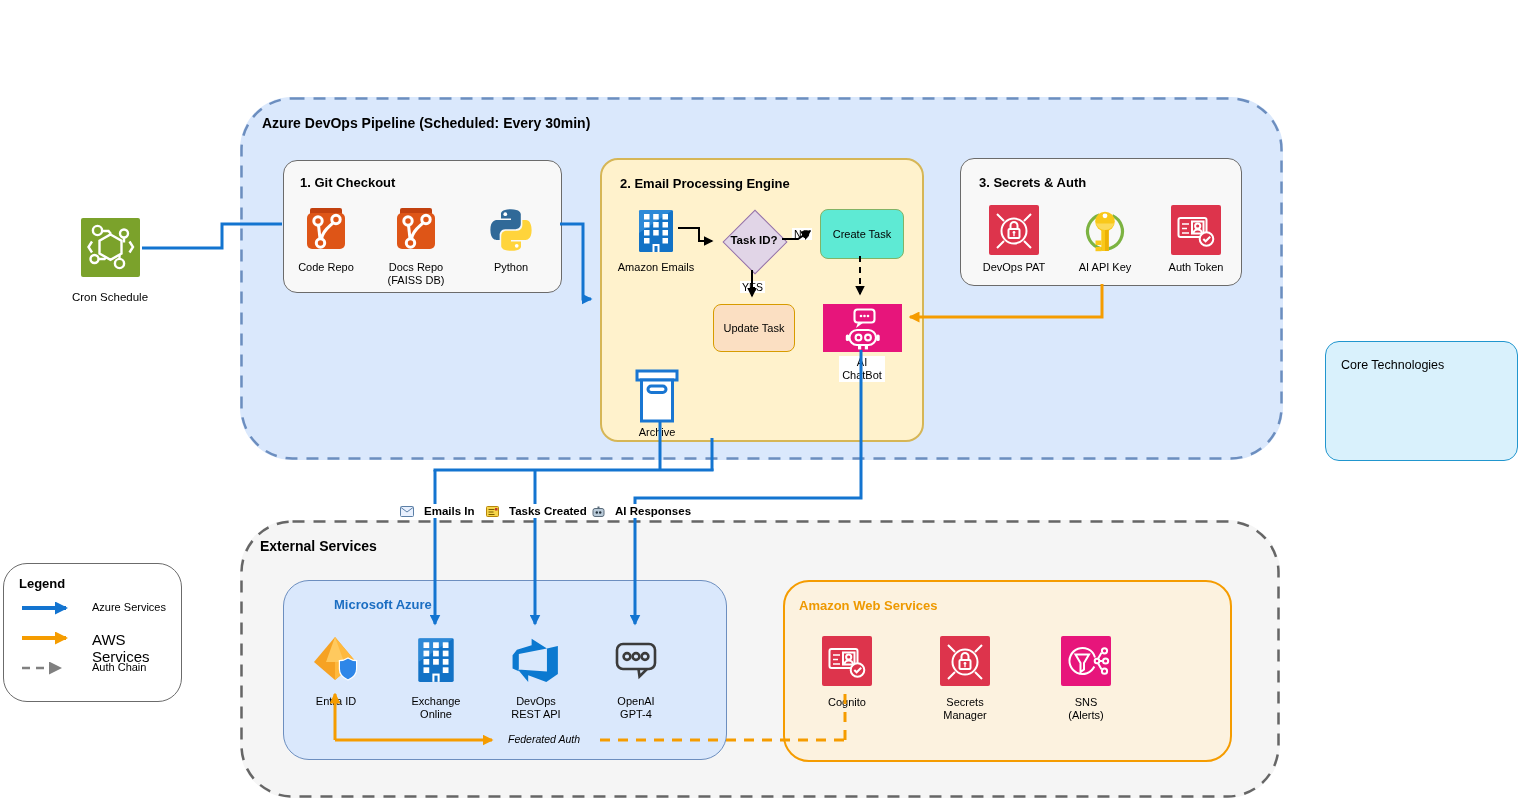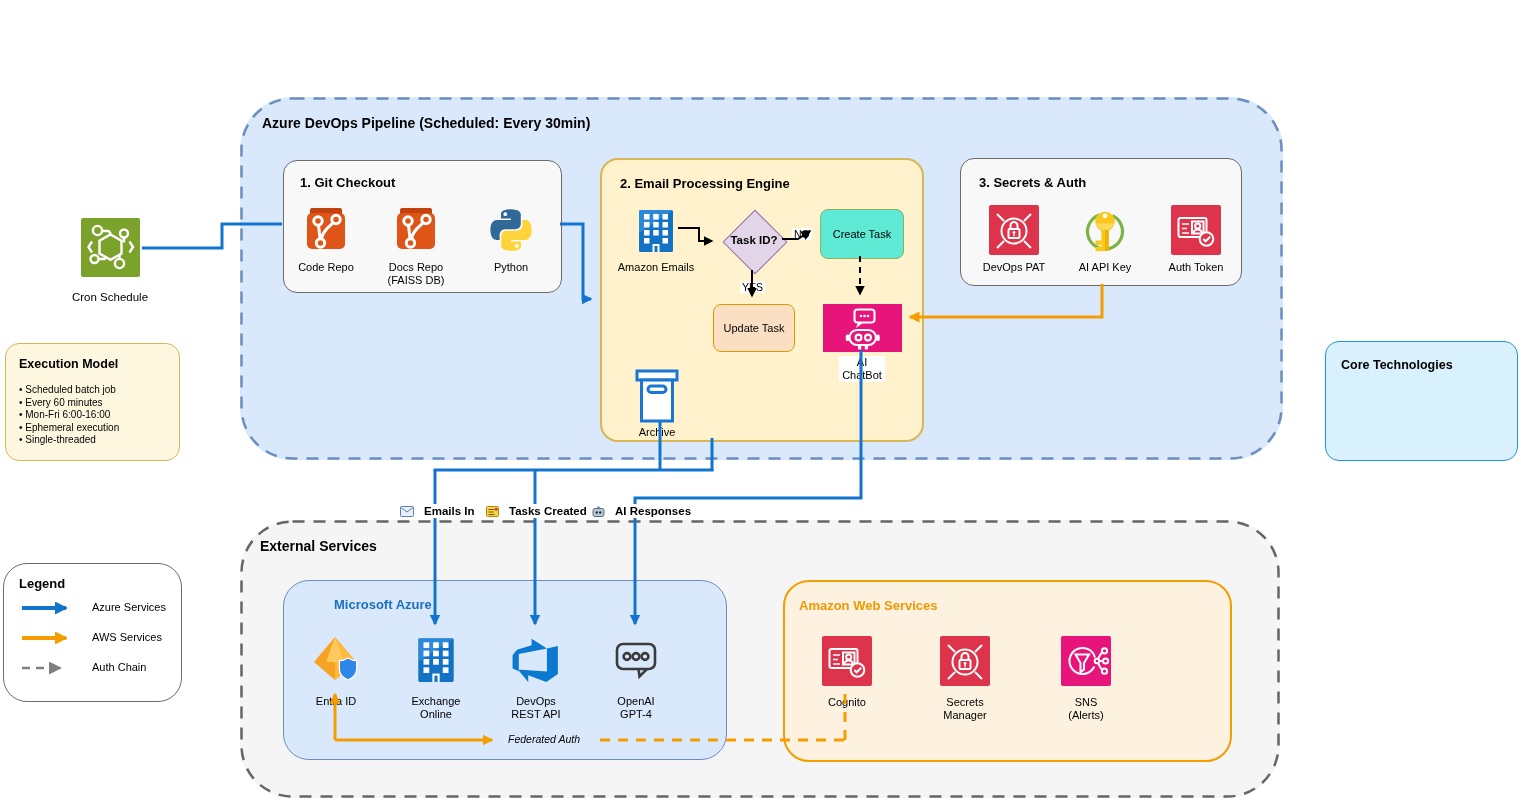--- a/index.html
+++ b/index.html
@@ -230,33 +230,23 @@
           <path d="M43,19.5 V24.5"></path>
         <path d="M17.5,41 h6 l2,-2.3"></path>
           <path d="M38.5,40.9 V37"></path>
         <path d="M11,23.5 l-3.5,5.5 l3.5,5.5"></path>
           <path d="M48.5,23.5 l3.5,5.5 l-3.5,5.5"></path>
       </g>
     </svg>
   </div>
   <div class="abs z4 nodelabel" style="left:30px;top:291px;width:160px;font-size:11.5px;">Cron Schedule</div>
 
-  <div class="abs z2 panel" id="exec-box">
-    <div class="abs" style="left:13px;top:13px;font-size:12.5px;font-weight:bold;">Execution Model</div>
-    <div class="abs" style="left:13px;top:40px;">
-      <div class="bullet">• Scheduled batch job</div>
-      <div class="bullet">• Every 60 minutes</div>
-      <div class="bullet">• Mon-Fri 6:00-16:00</div>
-      <div class="bullet">• Ephemeral execution</div>
-      <div class="bullet">• Single-threaded</div>
-    </div>
-  </div>
 
   <div class="abs z2 panel" id="core-box">
-    <div class="abs" style="left:15px;top:16px;font-size:12.5px;font-weight:bold;">Core Technologies</div>
+    <div class="abs" style="left:15px;top:16px;font-size:12.5px;font-weight:normal;">Core Technologies</div>
   </div>
 
   <div class="abs z2" id="azure-box">
     <div class="abs boxtitle" style="left:14px;top:16px;color:#1B6EC2;padding-left:36px;">Microsoft Azure</div>
     <div class="abs" style="left:27px;top:54px;">
       <svg width="50" height="50" viewBox="0 0 50 50">
         <polygon points="24,2 45,27 24,45 3,27" fill="#F6A223"></polygon>
         <polygon points="24,2 45,27 24,45" fill="#FFB93D"></polygon>
         <polygon points="24,2 15,27 33,27" fill="#FFC95E"></polygon>
         <path d="M37,23 c2.8,1.8 5.6,2.7 8.6,2.7 v8.4 c0,5.6-3.4,8.8-8.6,10.9 c-5.2-2.1-8.6-5.3-8.6-10.9 v-8.4 c3,0 5.8-0.9 8.6-2.7 z" fill="#2E86E8" stroke="#fff" stroke-width="1.2"></path>
@@ -371,21 +361,21 @@
           </marker>
         <marker id="lmg" markerUnits="userSpaceOnUse" markerWidth="13" markerHeight="13" refX="11" refY="6.5" orient="auto">
           <path d="M0,0 L13,6.5 L0,13 z" fill="#808080"></path>
           </marker>
       </defs>
       <path d="M18,44 L62,44" stroke="#1374D0" stroke-width="4" marker-end="url(#lmb)"></path>
       <path d="M18,74 L62,74" stroke="#F59C00" stroke-width="4" marker-end="url(#lmo)"></path>
       <path d="M18,104 L56,104" stroke="#808080" stroke-width="2.5" stroke-dasharray="8,6" marker-end="url(#lmg)"></path>
     </svg>
     <div class="abs" style="left:88px;top:37px;font-size:11px;">Azure Services</div>
-    <div class="abs" style="left:88px;top:67px;font-size:11px;">AWS Services</div>
+    <div class="abs" style="left:88px;top:67px;font-size:15px;">AWS Services</div>
     <div class="abs" style="left:88px;top:97px;font-size:11px;">Auth Chain</div>
   </div>
 
   <svg class="abs z3" style="left:0;top:0;pointer-events:none;" width="1521" height="801">
     <defs>
       <marker id="mb" markerUnits="userSpaceOnUse" markerWidth="11" markerHeight="11" refX="9.5" refY="5.5" orient="auto">
         <path d="M0,0 L11,5.5 L0,11 z" fill="#1374D0"></path>
         </marker>
       <marker id="mo" markerUnits="userSpaceOnUse" markerWidth="11" markerHeight="11" refX="9.5" refY="5.5" orient="auto">
         <path d="M0,0 L11,5.5 L0,11 z" fill="#F59C00"></path>

